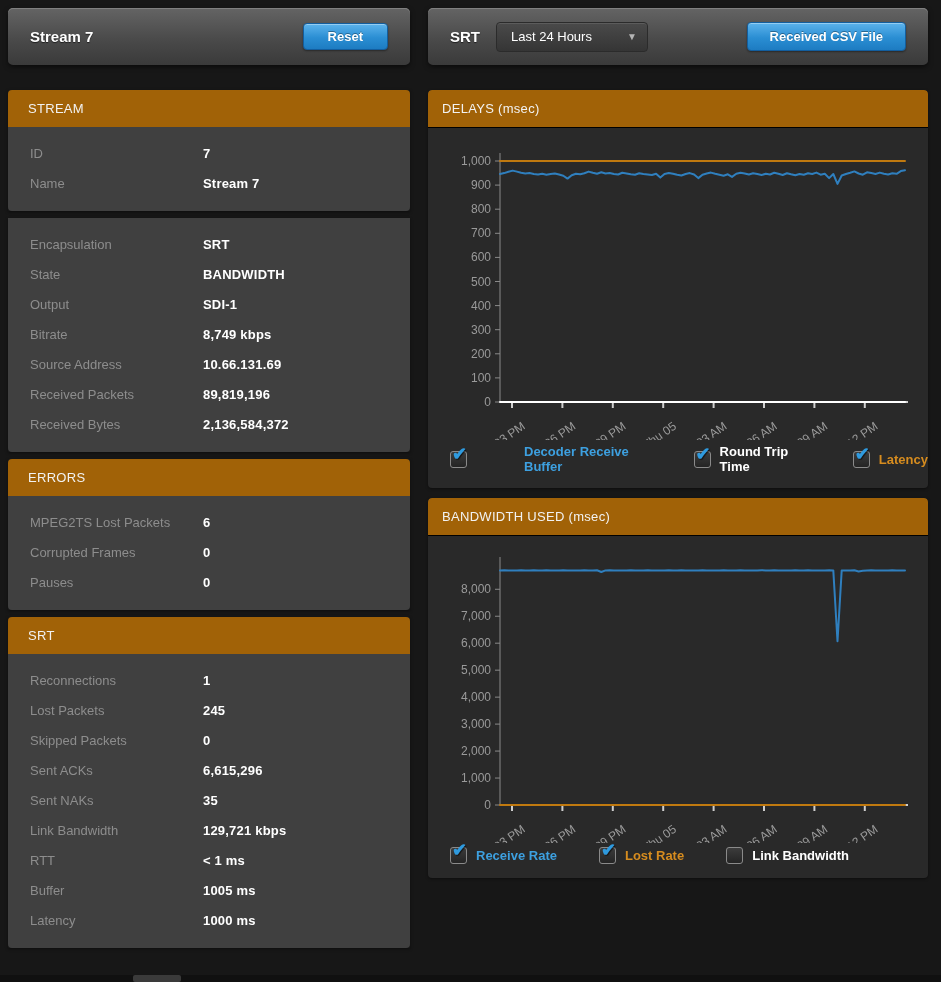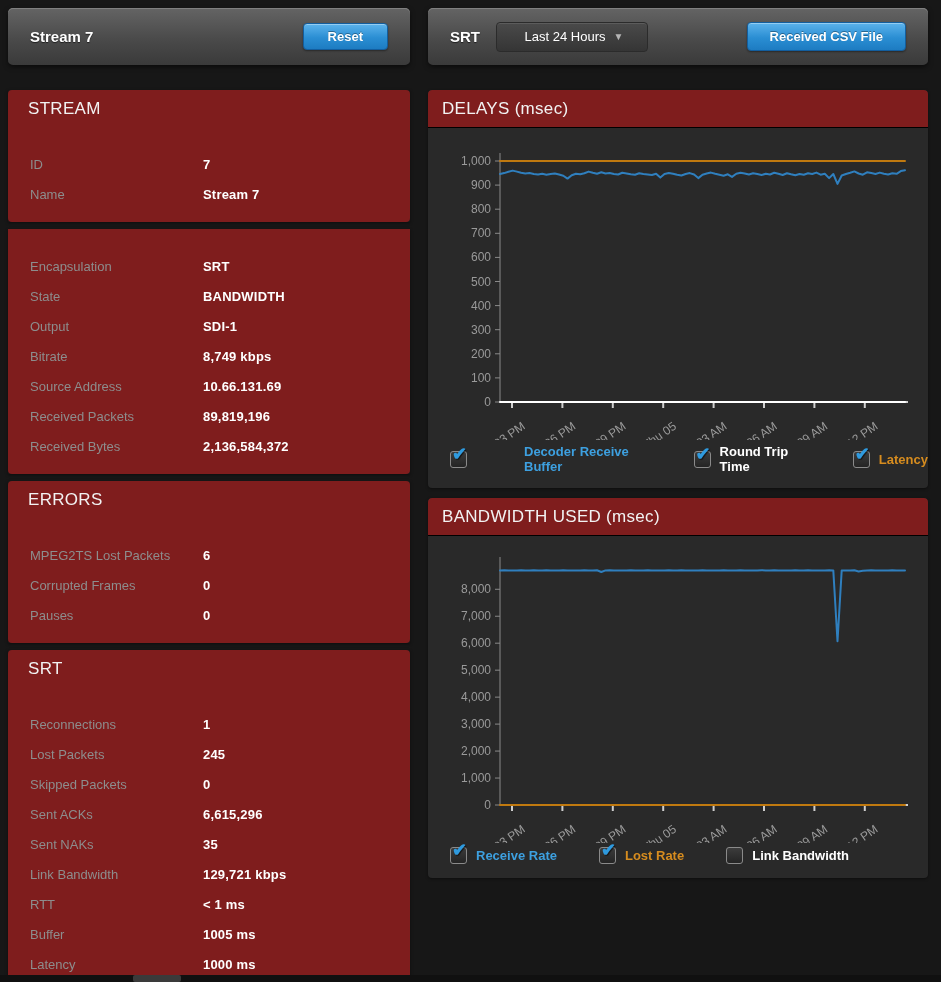--- a/index.html
+++ b/index.html
@@ -25,37 +25,37 @@
     background:linear-gradient(180deg,#5cb3ec 0%,#2a8ed3 55%,#1d7cc2 100%);
     border:1px solid #135e9e;border-radius:4px;color:#fff;font-weight:700;
     font-family:"Liberation Sans",sans-serif;font-size:13px;
     text-shadow:0 -1px 0 rgba(0,0,0,.35);
     box-shadow:inset 0 1px 0 rgba(255,255,255,.35), 0 1px 2px rgba(0,0,0,.4);
     padding:6px 22px;cursor:pointer;
   }
   .reset-btn{margin-left:auto;padding:5px 24px}
 
   .dropdown{
-    display:flex;align-items:center;justify-content:center;
+    display:flex;align-items:center;justify-content:space-between;
     width:152px;height:30px;margin-left:16px;box-sizing:border-box;
     background:linear-gradient(180deg,#4a4a4a,#353535);
     border:1px solid #2b2b2b;border-radius:4px;
     padding:0 10px 0 14px;color:#fff;font-size:13px;
     box-shadow:inset 0 1px 0 rgba(255,255,255,.1);cursor:pointer;
   }
   .caret{color:#b5b5b5;font-size:10px;margin-left:8px}
   .dl-btn{margin-left:auto}
 
   .block{margin-bottom:7px;box-shadow:0 1px 3px rgba(0,0,0,.45)}
   .section-bar{
-    height:37px;line-height:37px;background:#7f1d1d;color:#f2f2f2;
-    font-size:17px;padding-left:20px;border-radius:4px 4px 0 0;
+    height:37px;line-height:37px;background:#a16207;color:#f2f2f2;
+    font-size:13px;padding-left:20px;border-radius:4px 4px 0 0;
     letter-spacing:.3px;
   }
-  .section-body{background:#7f1d1d;padding:23px 0 12px;border-radius:0 0 4px 4px}
+  .section-body{background:#404040;padding:12px 0 12px;border-radius:0 0 4px 4px}
   .row{position:relative;height:30px;line-height:30px;padding-left:22px;font-size:13px}
   .lbl{color:#8d8d8d}
   .val{position:absolute;left:195px;top:0;color:#fff;font-weight:700;letter-spacing:.2px}
 
   .chart-block{background:#292929;border-radius:4px;margin-bottom:10px;
     box-shadow:0 1px 3px rgba(0,0,0,.45);overflow:hidden}
   .chart-bar{border-radius:4px 4px 0 0;border-bottom:1px solid #000;padding-left:14px}
   .chart-svg{display:block}
   .ytick{fill:#9a9a9a;font-size:12px;text-anchor:end;font-family:"Liberation Sans",sans-serif}
   .xtick{fill:#999999;font-size:12px;text-anchor:end;font-family:"Liberation Sans",sans-serif}

